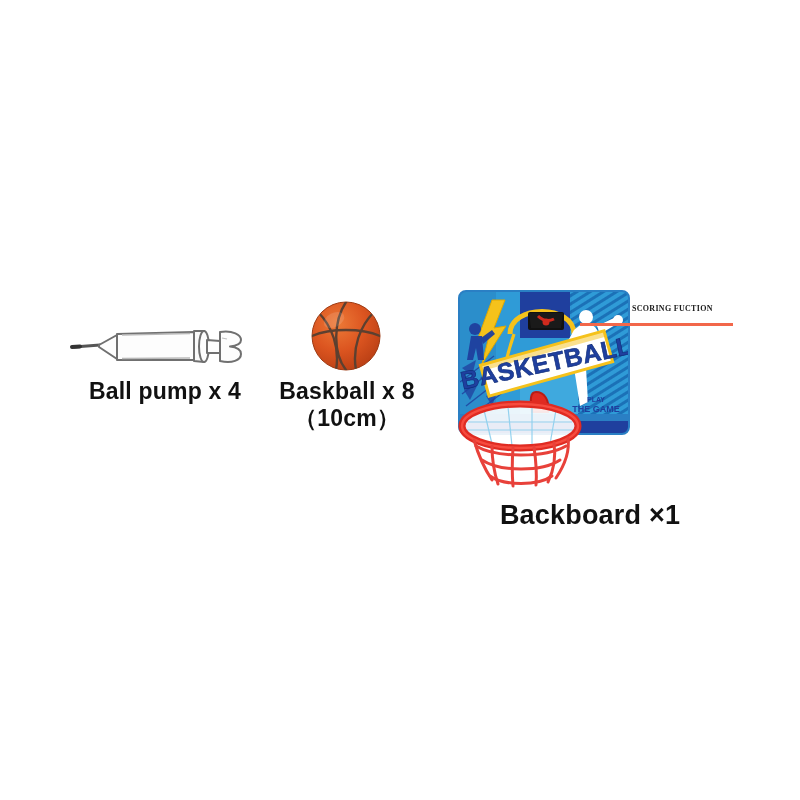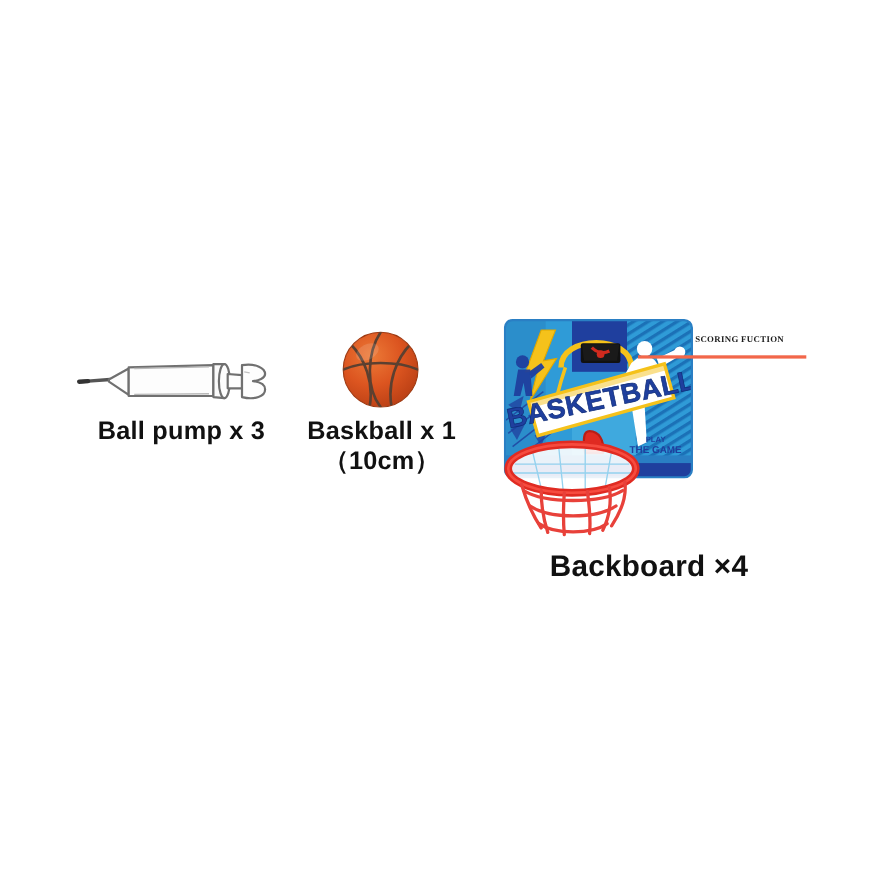--- a/index.html
+++ b/index.html
@@ -103,21 +103,21 @@
 
         <path d="M137 22 L150 23 L150 35 L137 35 Z" fill="#fdfdfd" stroke="#707070" stroke-width="2" stroke-linejoin="round"></path>
 
         <path d="M150 14 C163 12, 171 17, 171 22 C171 26, 165 28, 160 28.5
                  C165 29, 171 31, 171 36 C171 42, 162 46, 150 43 Z" fill="#fdfdfd" stroke="#707070" stroke-width="2" stroke-linejoin="round"></path>
         <path d="M152 20 L157 21" stroke="#c0c0c0" stroke-width="1.2" fill="none"></path>
       </svg>
     </div>
   </div>
   <div class="caption" id="pump-caption">
-    <span>Ball pump x 3</span>
+    <span>Ball pump x 4</span>
   </div>
 
   <div id="ball-item">
     <div id="ball-art">
       <svg viewBox="0 0 72 72" width="72" height="72" xmlns="http://www.w3.org/2000/svg">
         <defs>
           <radialGradient id="ballGrad" cx="38%" cy="32%" r="72%">
             <stop offset="0%" stop-color="#ec7a37"></stop>
             <stop offset="55%" stop-color="#dc5520"></stop>
             <stop offset="100%" stop-color="#bb4015"></stop>
@@ -131,21 +131,21 @@
           <path d="M36 2 C24 20, 22 52, 36 70"></path>
           <path d="M2 36 C20 28, 52 28, 70 36"></path>
           <path d="M8 12 C22 26, 30 48, 26 70"></path>
           <path d="M64 12 C50 26, 42 48, 46 70"></path>
         </g>
         <ellipse cx="24" cy="20" rx="11" ry="7" fill="#ffffff" opacity="0.13" transform="rotate(-28 24 20)"></ellipse>
       </svg>
     </div>
   </div>
   <div class="caption" id="ball-caption">
-    <div>Baskball x 1</div>
+    <div>Baskball x 8</div>
     <div>（10cm）</div>
   </div>
 
   <div id="board-item">
 
     <div id="board-art">
       <svg viewBox="0 0 172 145" width="172" height="145" xmlns="http://www.w3.org/2000/svg">
         <defs>
           <clipPath id="boardClip">
             <rect x="1" y="1" width="170" height="143" rx="7" ry="7"></rect>
@@ -254,16 +254,16 @@
           <path d="M32 88 C46 98, 80 98, 94 88"></path>
         </g>
       </svg>
     </div>
 
     <div id="callout-line"></div>
     <div id="callout-label">SCORING FUCTION</div>
   </div>
 
   <div class="caption" id="board-caption">
-    <span>Backboard ×4</span>
+    <span>Backboard ×1</span>
   </div>
 
 </div>
 
 </body></html>

